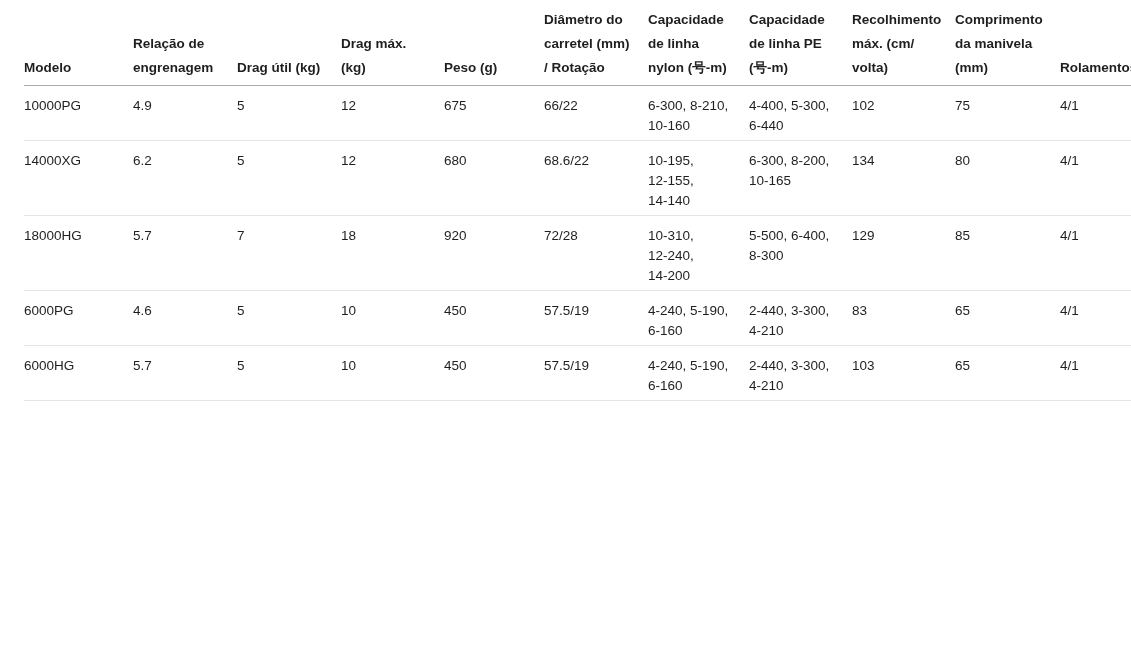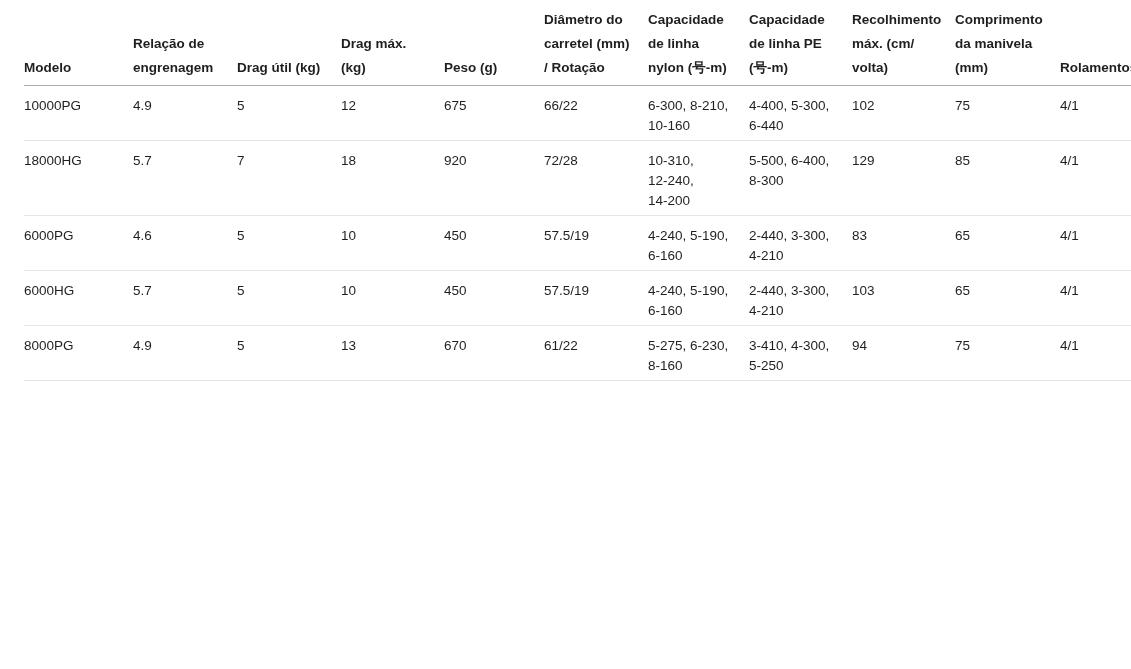--- a/index.html
+++ b/index.html
@@ -104,20 +104,36 @@
     <td>66/22</td>
     <td>6-300, 8-210,
 10-160</td>
     <td>4-400, 5-300,
 6-440</td>
     <td>102</td>
     <td>75</td>
     <td>4/1</td>
   </tr>
         <tr>
+    <td>14000XG</td>
+    <td>6.2</td>
+    <td>5</td>
+    <td>12</td>
+    <td>680</td>
+    <td>68.6/22</td>
+    <td>10-195,
+12-155,
+14-140</td>
+    <td>6-300, 8-200,
+10-165</td>
+    <td>134</td>
+    <td>80</td>
+    <td>4/1</td>
+  </tr>
+        <tr>
     <td>18000HG</td>
     <td>5.7</td>
     <td>7</td>
     <td>18</td>
     <td>920</td>
     <td>72/28</td>
     <td>10-310,
 12-240,
 14-200</td>
     <td>5-500, 6-400,
@@ -149,30 +165,15 @@
     <td>450</td>
     <td>57.5/19</td>
     <td>4-240, 5-190,
 6-160</td>
     <td>2-440, 3-300,
 4-210</td>
     <td>103</td>
     <td>65</td>
     <td>4/1</td>
   </tr>
-        <tr>
-    <td>8000PG</td>
-    <td>4.9</td>
-    <td>5</td>
-    <td>13</td>
-    <td>670</td>
-    <td>61/22</td>
-    <td>5-275, 6-230,
-8-160</td>
-    <td>3-410, 4-300,
-5-250</td>
-    <td>94</td>
-    <td>75</td>
-    <td>4/1</td>
-  </tr>
       </tbody>
   </table>
 </div>
 
 </body></html>

